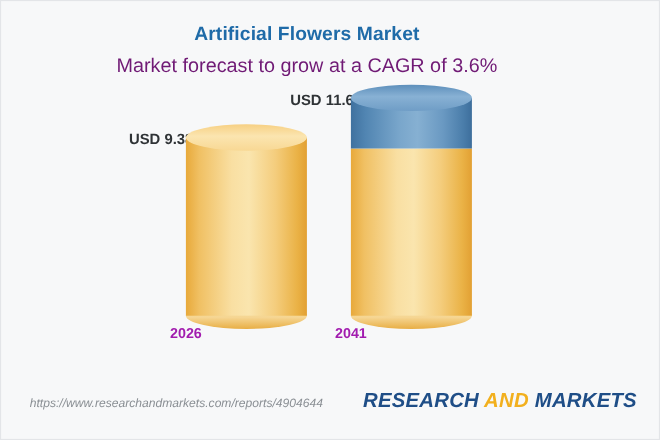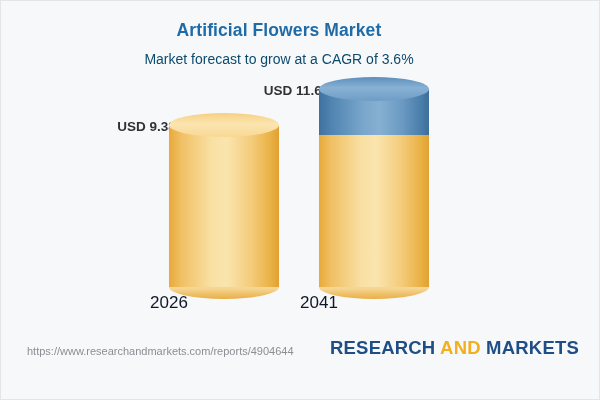--- a/index.html
+++ b/index.html
@@ -34,22 +34,22 @@
   }
   .chart-title {
     font-size: 17.5px;
     font-weight: bold;
     color: #1f6ba8;
     letter-spacing: 0.1px;
     margin: 0;
     line-height: 22px;
   }
   .chart-subtitle {
-    font-size: 14px;
-    color: #0c4a6e;
+    font-size: 18px;
+    color: #701a75;
     margin: 0;
     padding-top: 9px;
     line-height: 18px;
   }
 
   
   .plot {
     position: absolute;
     left: 0;
     top: 0;
@@ -141,34 +141,35 @@
     left: 0;
     width: 110px;
     overflow: hidden;
   }
 
   .year-label {
     position: absolute;
     left: 50%;
     transform: translateX(-50%);
     bottom: 0;
-    font-size: 17px;
-    font-weight: normal;
-    color: #0f172a;
+    font-size: 13px;
+    font-weight: bold;
+    color: #a21caf;
     line-height: 16px;
     white-space: nowrap;
   }
 
   
   .footer {
     position: absolute;
     left: 0;
-    bottom: 16px;
+    bottom: 0;
     width: 596px;
     height: 52px;
+    font-style: italic;
   }
   .footer-url {
     position: absolute;
     left: 26px;
     top: 13px;
     font-size: 11px;
     color: #8a8f94;
     line-height: 14px;
     text-decoration: none;
   }

